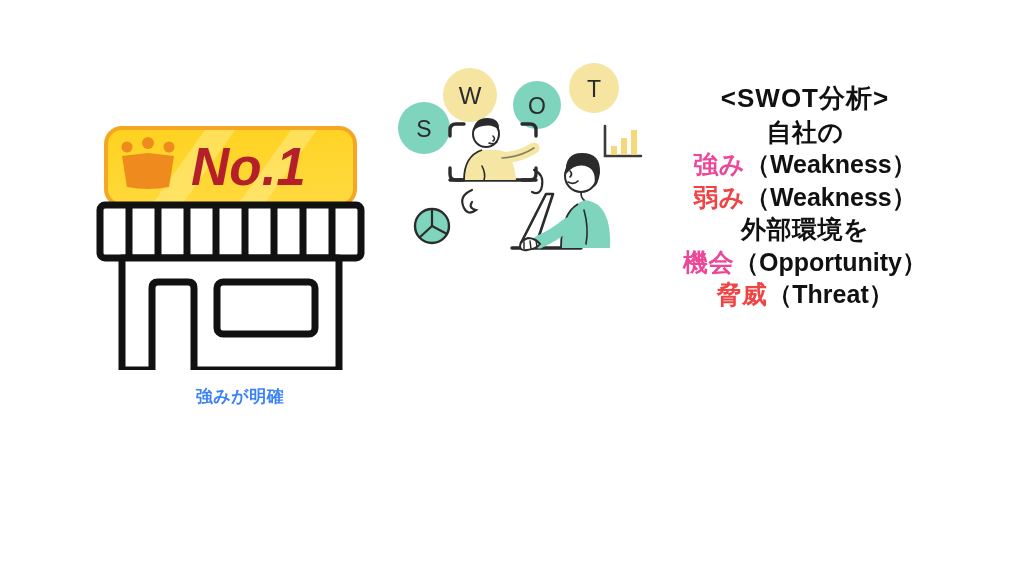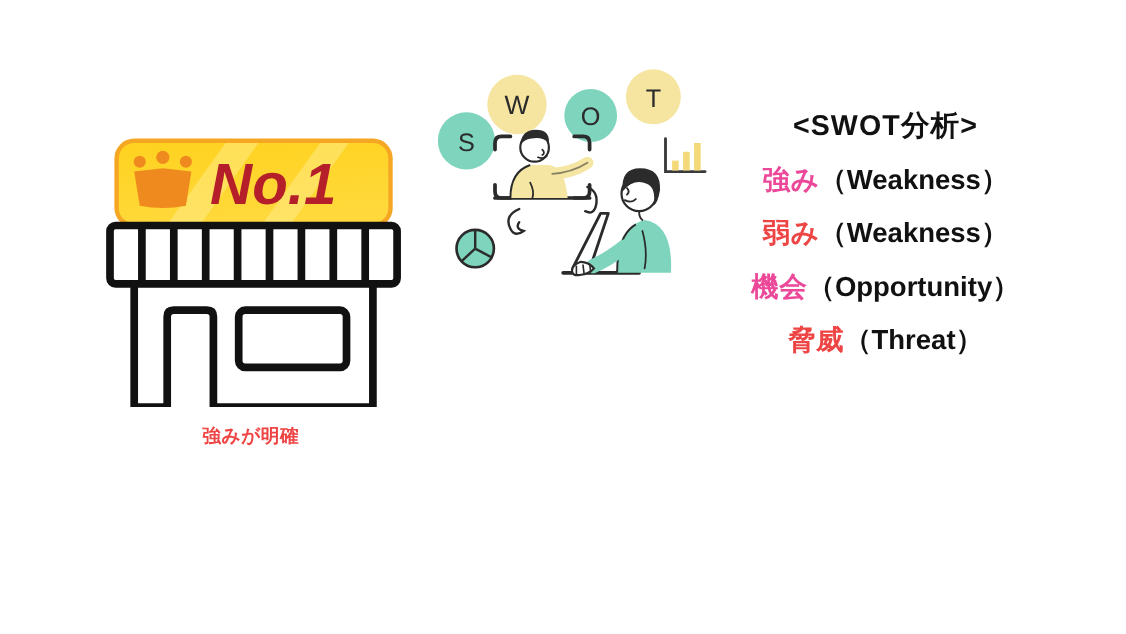--- a/index.html
+++ b/index.html
@@ -29,25 +29,25 @@
     left: 95px;
     top: 120px;
     width: 285px;
     height: 250px;
     text-align: center;
   }
   #store-illustration svg { display: block; width: 100%; height: 100%; }
 
   #store-caption {
     position: absolute;
-    left: 28px;
+    left: 40px;
     top: 385px;
     width: 400px;
     text-align: center;
-    color: #ef4444;
+    color: #3b82f6;
     font-weight: bold;
     font-size: 17px;
     line-height: 1.45;
     letter-spacing: 0.5px;
   }
   #store-caption .cap-line { display: block; white-space: nowrap; }
 
   
   #people-illustration {
     position: absolute;
@@ -67,21 +67,20 @@
     text-align: center;
     color: #111111;
     font-weight: bold;
     line-height: 1.30;
   }
   #swot-text .line {
     display: block;
     white-space: nowrap;
     font-size: 25px;
     letter-spacing: 0.5px;
-    margin-top: 16px;
   }
   #swot-text .line.title { font-size: 26px; letter-spacing: 1px; }
   #swot-text .kw-teal { color: #ec4899; }
   #swot-text .kw-gold { color: #ef4444; }
   #swot-text .en { letter-spacing: 0px; }
 </style>
 </head>
 <body>
 
 <div id="slide">
@@ -225,26 +224,28 @@
         <path d="M168 116 q-2 -21 16 -21 q19 0 18 20 q-2 12 -6 14 q3 -16 -6 -20 q-12 -5 -22 7 z" fill="#2b2b2b"></path>
         <path d="M172 113 q3 3 0 6" fill="none" stroke="#2b2b2b" stroke-width="1.7" stroke-linecap="round"></path>
         <path d="M170 124 q6 3 10 -1" fill="none" stroke="#2b2b2b" stroke-width="1.7" stroke-linecap="round"></path>
         <path d="M183 134 q0 6 3 8" fill="none" stroke="#2b2b2b" stroke-width="1.7" stroke-linecap="round"></path>
       </g>
     </svg>
   </div>
 
   <div id="swot-text">
     <span class="line title">&lt;SWOT分析&gt;</span>
+    <span class="line">自社の</span>
     <span class="line">
       <span class="kw-teal">強み</span><span class="en">（Weakness）</span>
     </span>
     <span class="line">
       <span class="kw-gold">弱み</span><span class="en">（Weakness）</span>
     </span>
+    <span class="line">外部環境を</span>
     <span class="line">
       <span class="kw-teal">機会</span><span class="en">（Opportunity）</span>
     </span>
     <span class="line">
       <span class="kw-gold">脅威</span><span class="en">（Threat）</span>
     </span>
   </div>
 
 </div>
 

